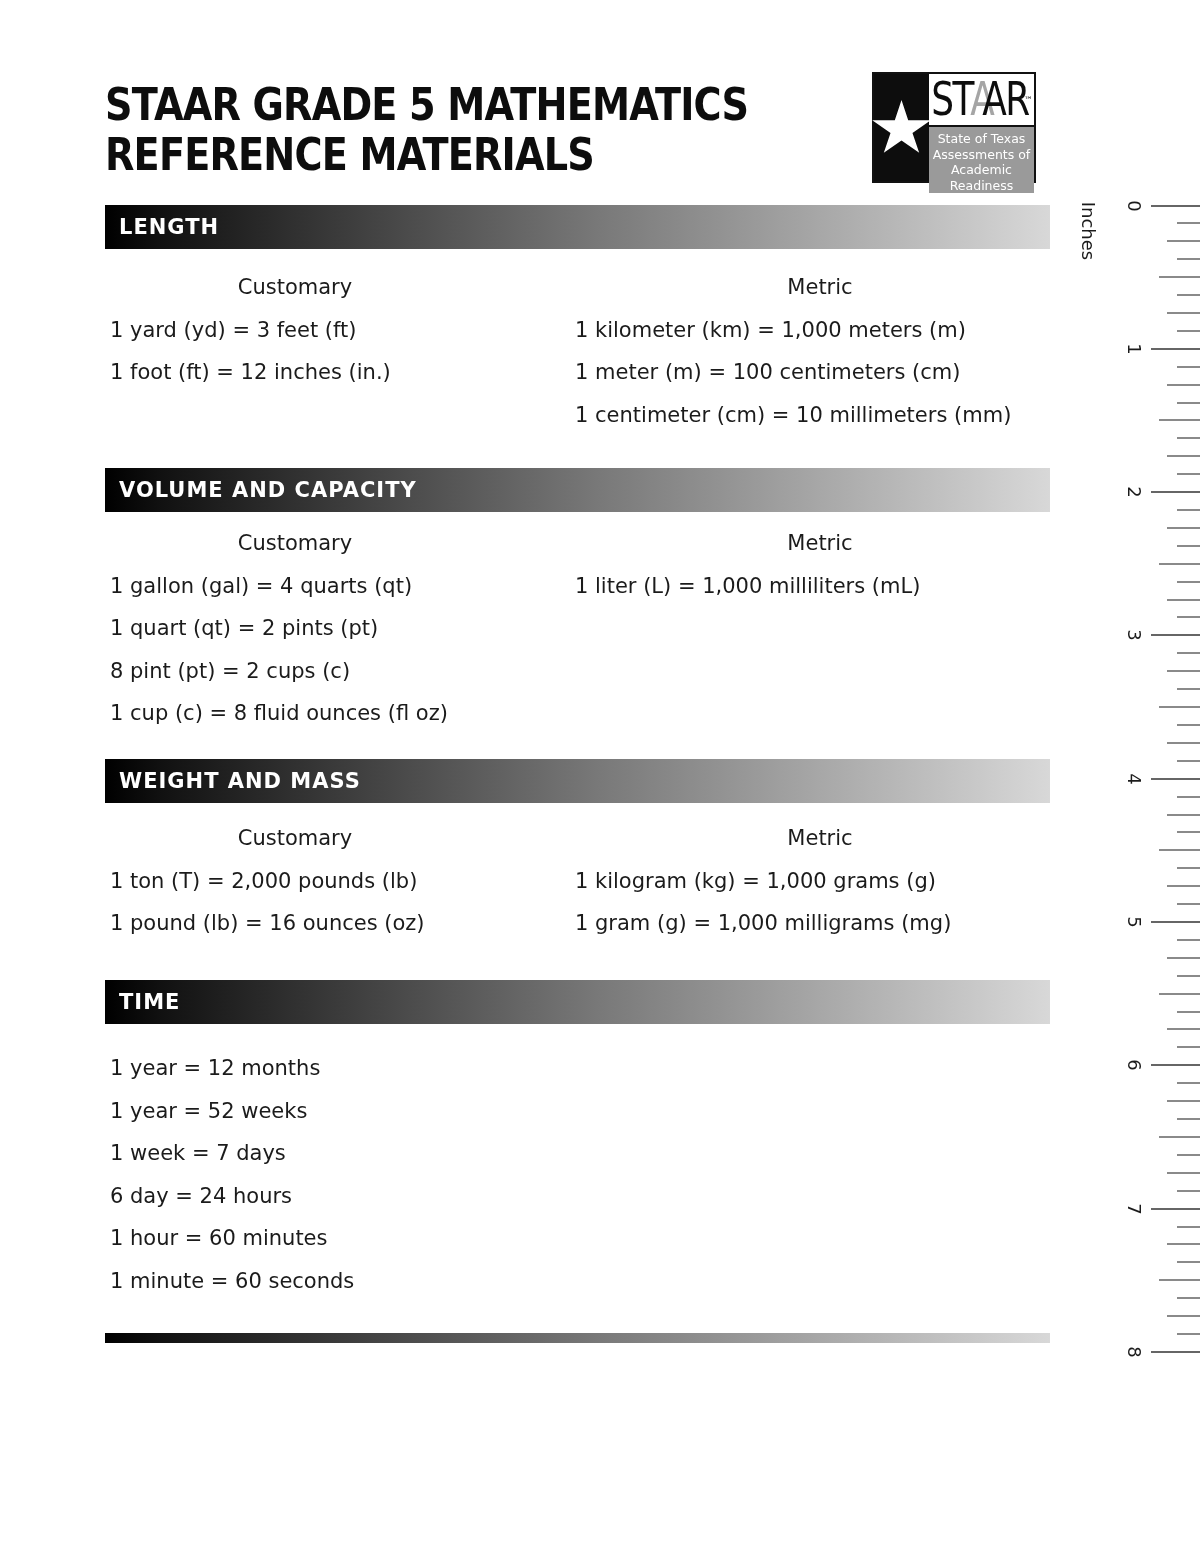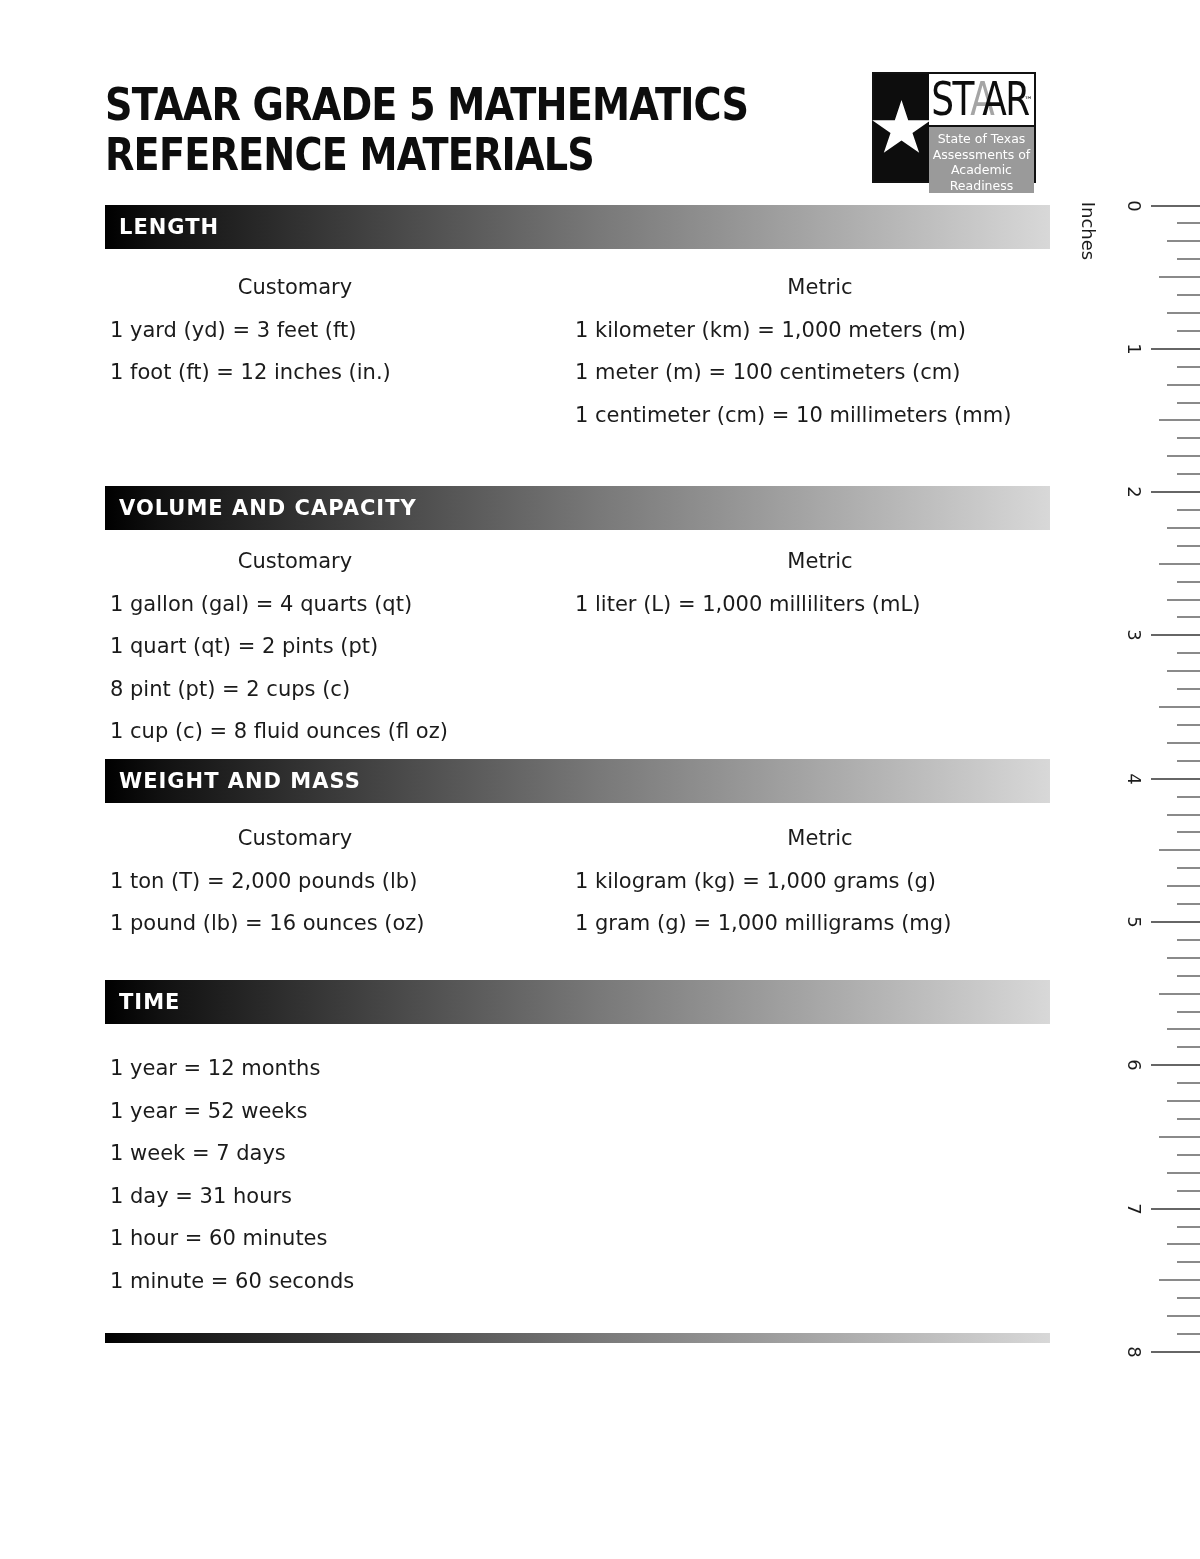--- a/index.html
+++ b/index.html
@@ -124,21 +124,21 @@
         <div class="colhead">Metric</div>
         <div class="rows">
             <div class="row">1 kilometer (km) = 1,000 meters (m)</div>
             <div class="row">1 meter (m) = 100 centimeters (cm)</div>
             <div class="row">1 centimeter (cm) = 10 millimeters (mm)</div>
           </div>
       </div>
     </div>
   </section>
 
-  <section class="sec" style="top:486px">
+  <section class="sec" style="top:468px">
     <div class="bar">
       <span>VOLUME AND CAPACITY</span>
     </div>
     <div class="cols" style="margin-top:10px">
       <div class="col-customary">
         <div class="colhead">Customary</div>
         <div class="rows">
             <div class="row">1 gallon (gal) = 4 quarts (qt)</div>
             <div class="row">1 quart (qt) = 2 pints (pt)</div>
             <div class="row">8 pint (pt) = 2 cups (c)</div>
@@ -177,21 +177,21 @@
   </section>
 
   <section class="sec sec-time" style="top:980px">
     <div class="bar">
       <span>TIME</span>
     </div>
     <div class="rows" style="margin-top:23px">
         <div class="row">1 year = 12 months</div>
         <div class="row">1 year = 52 weeks</div>
         <div class="row">1 week = 7 days</div>
-        <div class="row">1 day = 31 hours</div>
+        <div class="row">6 day = 24 hours</div>
         <div class="row">1 hour = 60 minutes</div>
         <div class="row">1 minute = 60 seconds</div>
       </div>
   </section>
 
   <div class="bottom-rule"></div>
 
   <div class="ruler">
     <div class="ruler-unit" style="left:18px; top:231px">Inches</div>
   <div class="tick t-inch" style="top: 205.5px;"></div>

